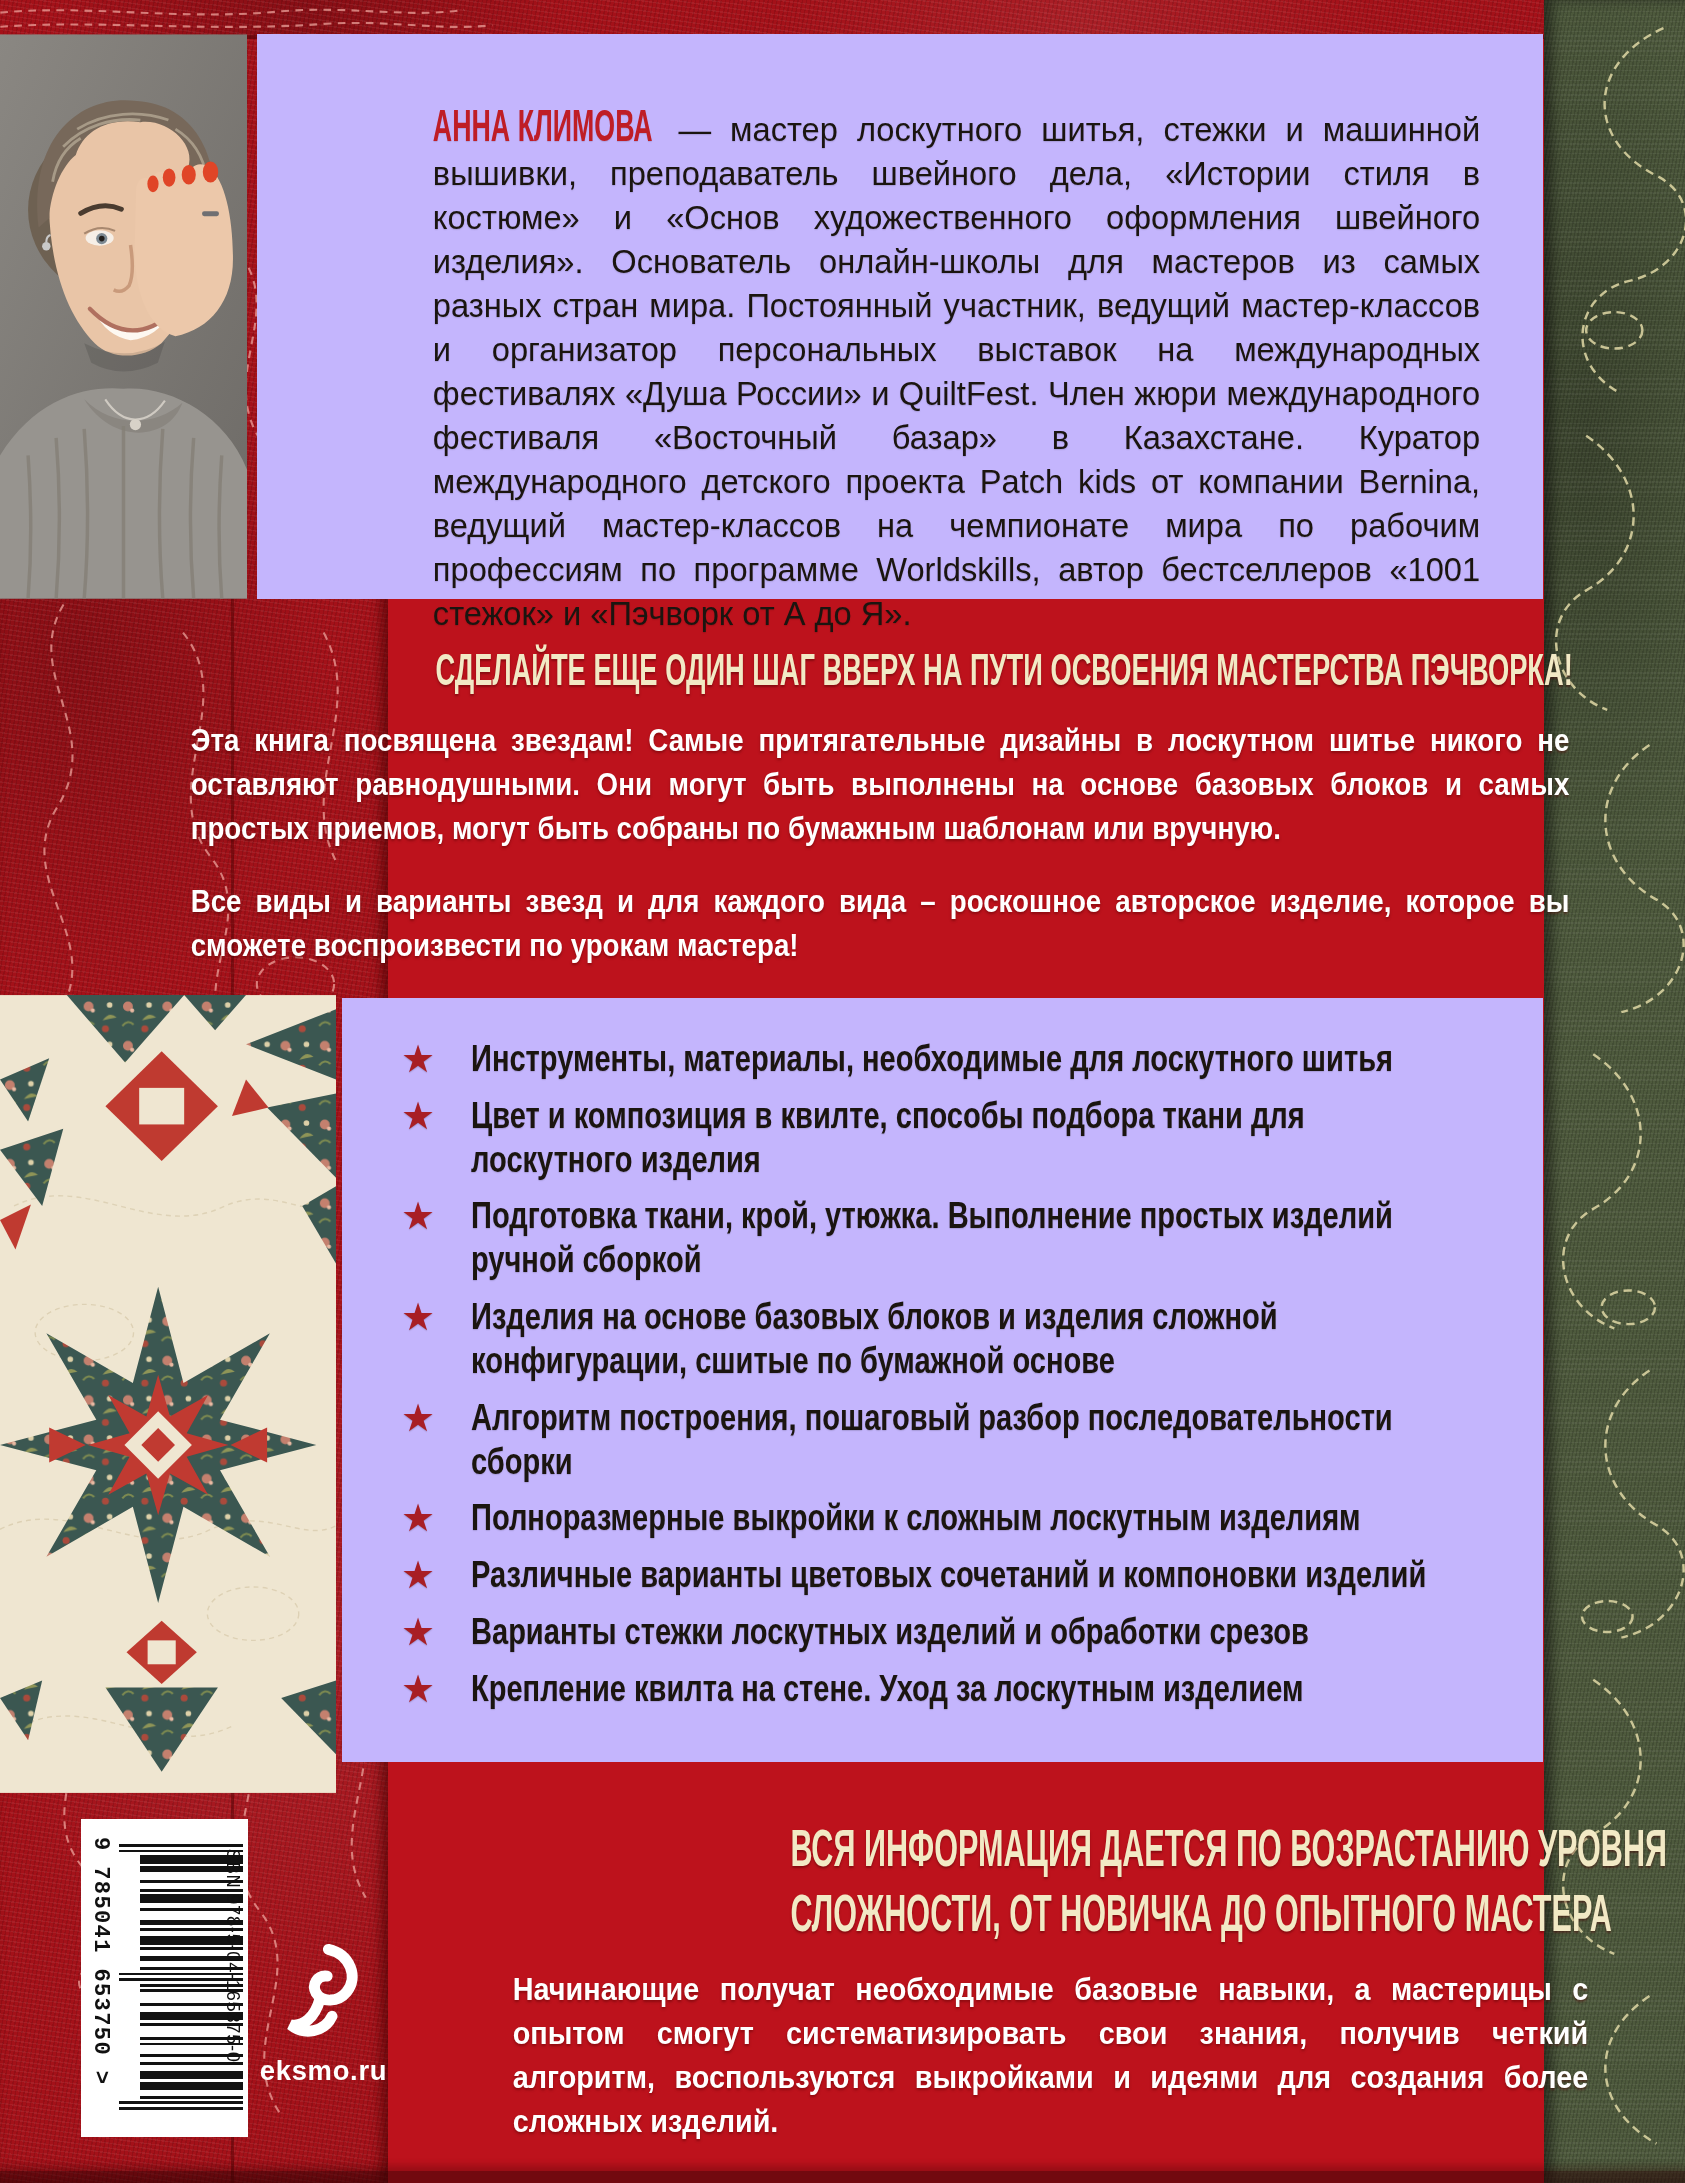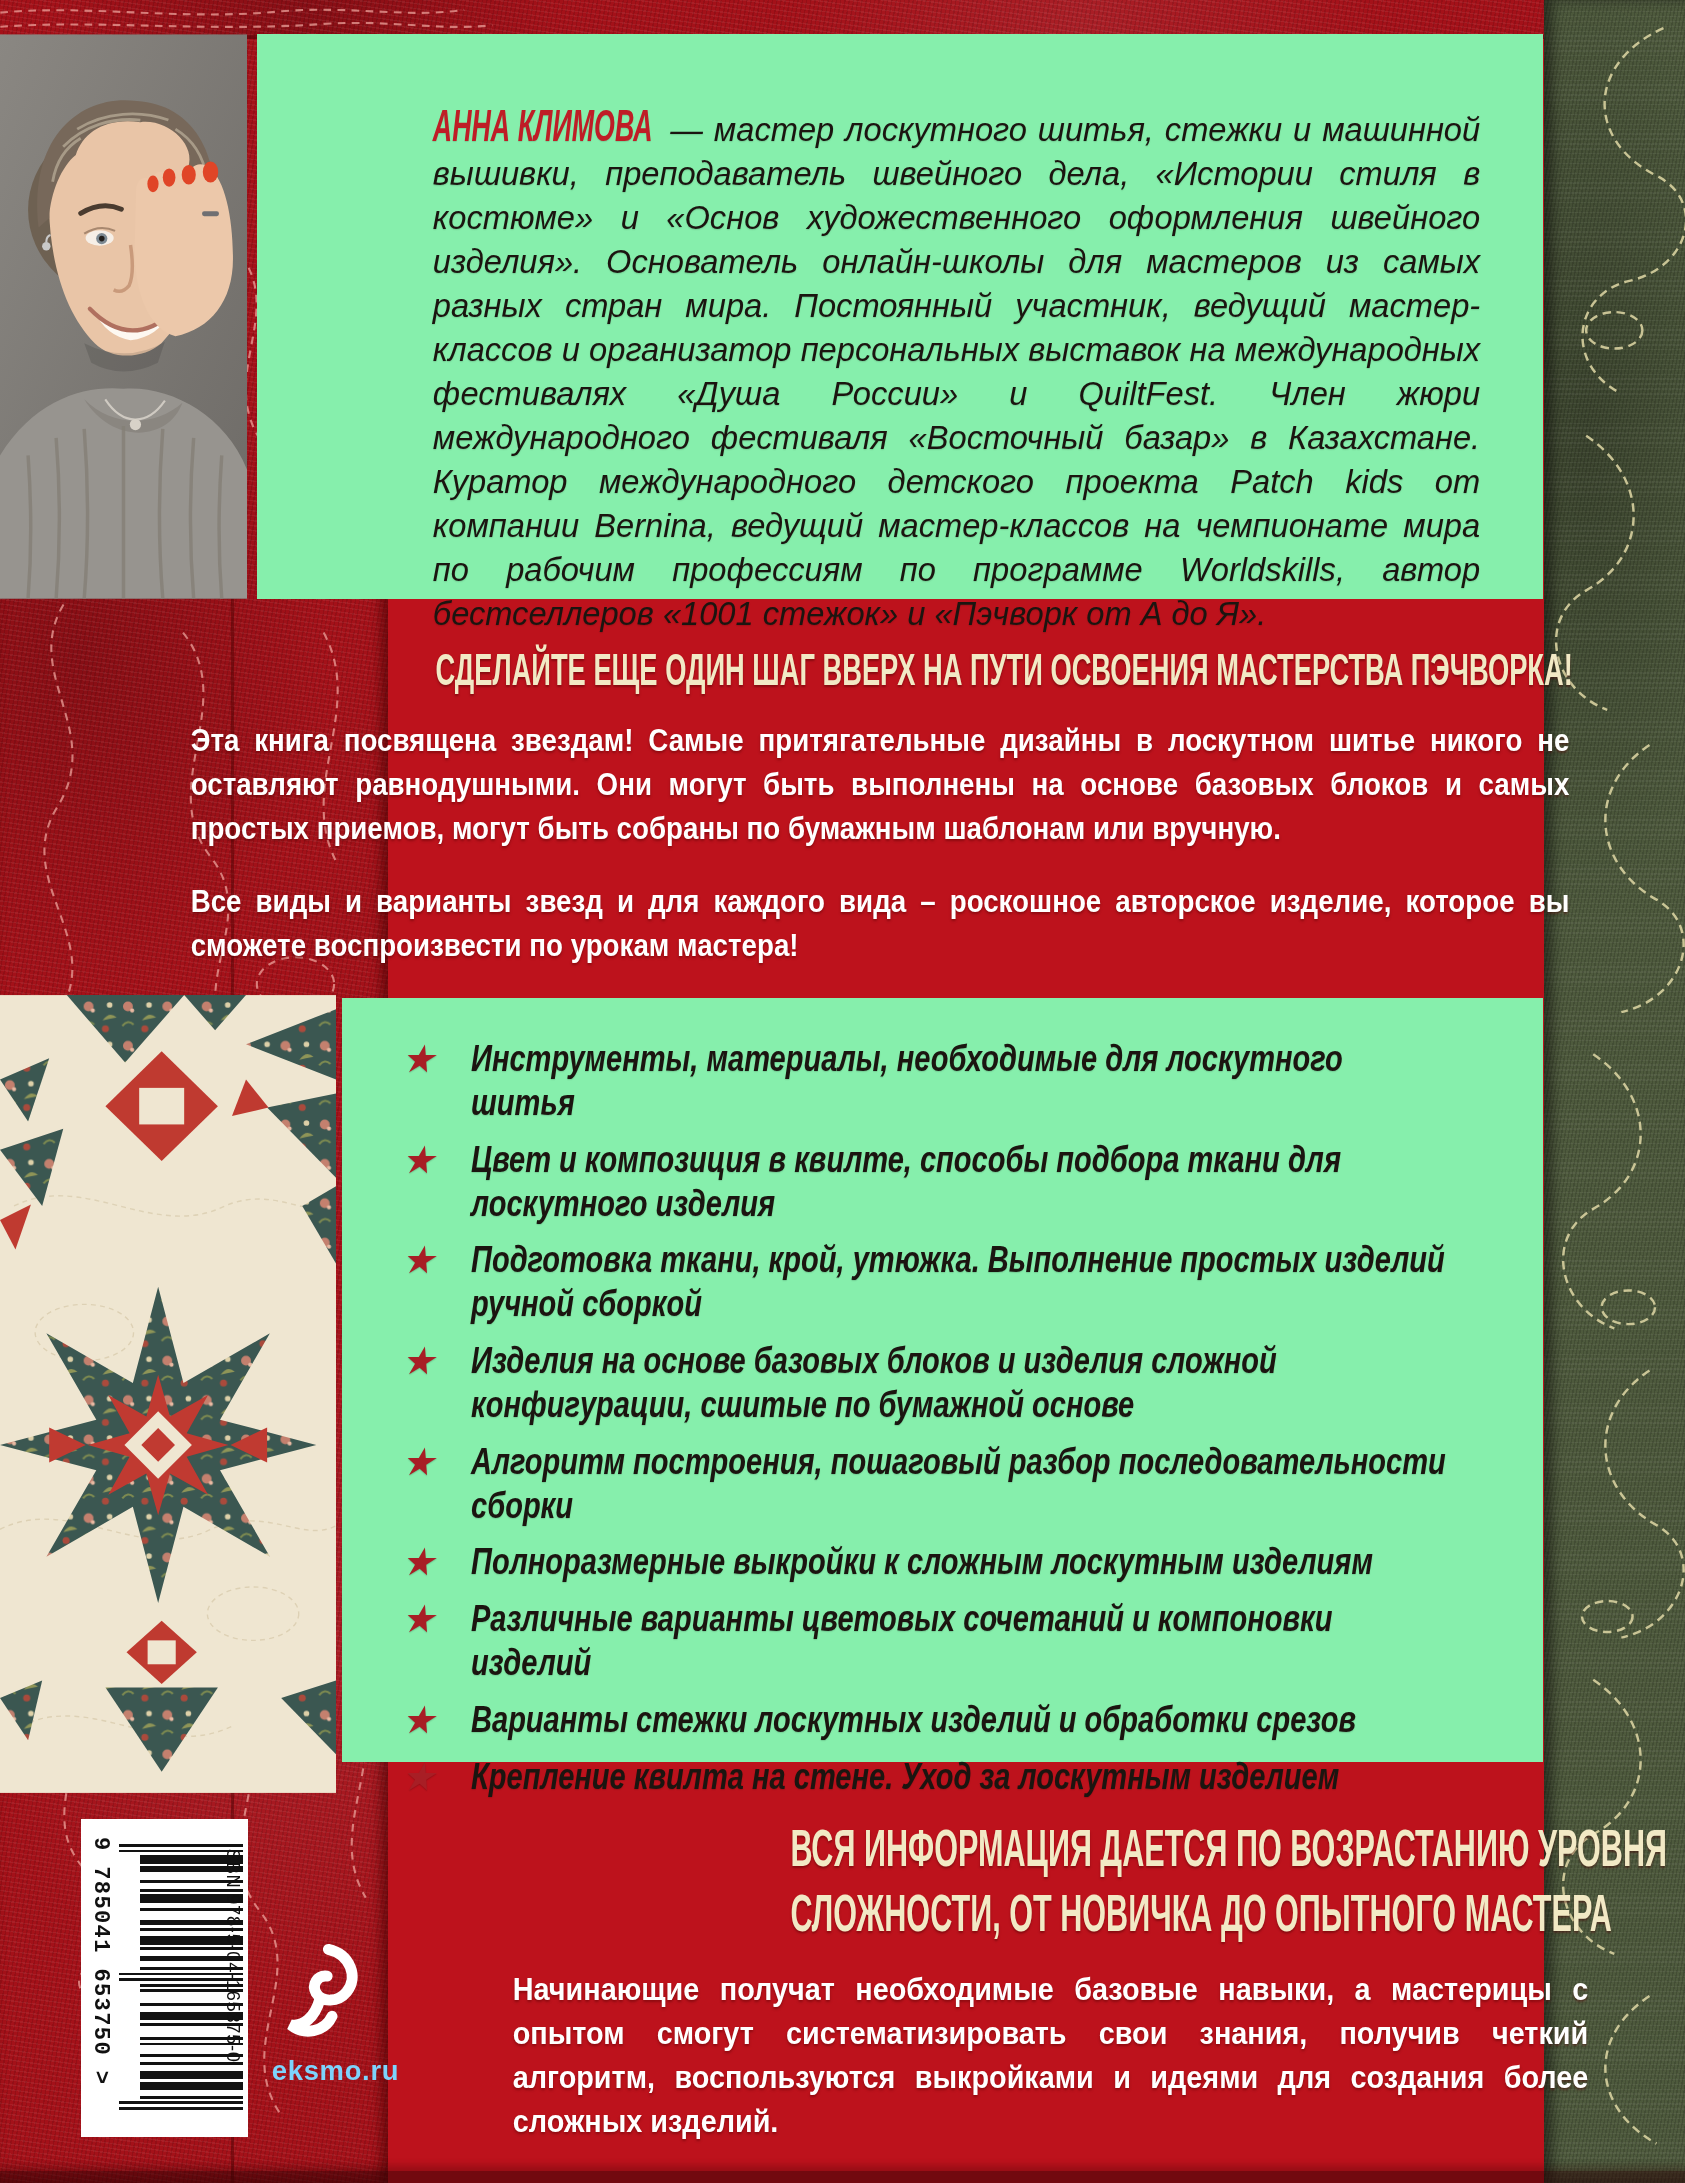--- a/index.html
+++ b/index.html
@@ -26,21 +26,21 @@
       repeating-linear-gradient(100deg, rgba(0,0,0,.14) 0 1.4px, rgba(0,0,0,0) 1.4px 3.5px),
       repeating-linear-gradient(0deg, rgba(255,255,255,.05) 0 1.4px, rgba(255,255,255,0) 1.4px 4.9px),
       radial-gradient(211px 633px at 30% 20%, rgba(0,0,0,.25), rgba(0,0,0,0) 75%),
       #4e5a3d;
     box-shadow:inset 8.4px 0 11.2px rgba(0,0,0,.45);}
   #green-strip svg{position:absolute;left:0;top:0;}
   #stitchwork{position:absolute;left:0;top:0;z-index:1;pointer-events:none;}
   #footer-band{position:absolute;left:0;top:2171px;width:1686px;height:12.7px;z-index:4;
     background:rgba(40,0,2,.5);box-shadow:0 -5.6px 7px rgba(40,0,2,.25);}
   
-  .panel-beige{position:absolute;background:#86efac;z-index:2;font-style:italic;}
+  .panel-beige{position:absolute;background:#c4b5fd;z-index:2;}
   #bio-panel{left:257px;top:34px;width:1286px;height:565px;}
   #features-panel{left:342px;top:998px;width:1201px;height:764px;}
   #photo{position:absolute;left:0;top:34px;width:247px;height:565px;z-index:2;overflow:hidden;}
   #quilt{position:absolute;left:0;top:995px;width:336px;height:798px;z-index:2;overflow:hidden;}
   #bio-text{position:absolute;left:154px;top:73px;width:1091px;
     transform:scaleX(.96);
     font-size:34px;line-height:44px;color:#1b1510;text-align:justify;
     text-shadow:0 1.4px 1.4px rgba(0,0,0,.15);}
   .bio-name-outer{display:inline-block;width:236px;height:32px;overflow:visible;vertical-align:baseline;}
   .bio-name{display:block;font-weight:bold;font-size:45px;line-height:32px;color:#bf1d26;
@@ -72,21 +72,21 @@
     font-family:"Liberation Mono",monospace;font-size:22px;font-weight:bold;letter-spacing:1.4px;}
   #isbn-label{position:absolute;right:4.2px;top:24px;height:281px;
     font-size:18.3px;letter-spacing:0.7px;font-family:"Liberation Sans",sans-serif;}
   #bars{position:absolute;left:38px;top:25px;width:124px;height:267px;
     display:flex;flex-direction:column;align-items:flex-end;}
   #bars div{flex:none;height:2.8px;width:103px;}
   #bars div.g{width:124px;}
   
   #eksmo-logo{position:absolute;left:287px;top:1939px;width:73px;height:112px;z-index:3;}
   #eksmo-site{position:absolute;left:259px;top:2055px;width:129px;z-index:3;text-align:center;
-    color:#7dd3fc;font-weight:bold;font-size:27.4px;letter-spacing:0.7px;padding-left:12px;}
+    color:#ffffff;font-weight:bold;font-size:27.4px;letter-spacing:0.7px;}
 </style>
 </head>
 <body>
 
 <div id="page">
 
   <div id="left-fabric" class="fabric-red">
     <div class="seam"></div>
   </div>
   <div id="top-fabric" class="fabric-red"></div>

